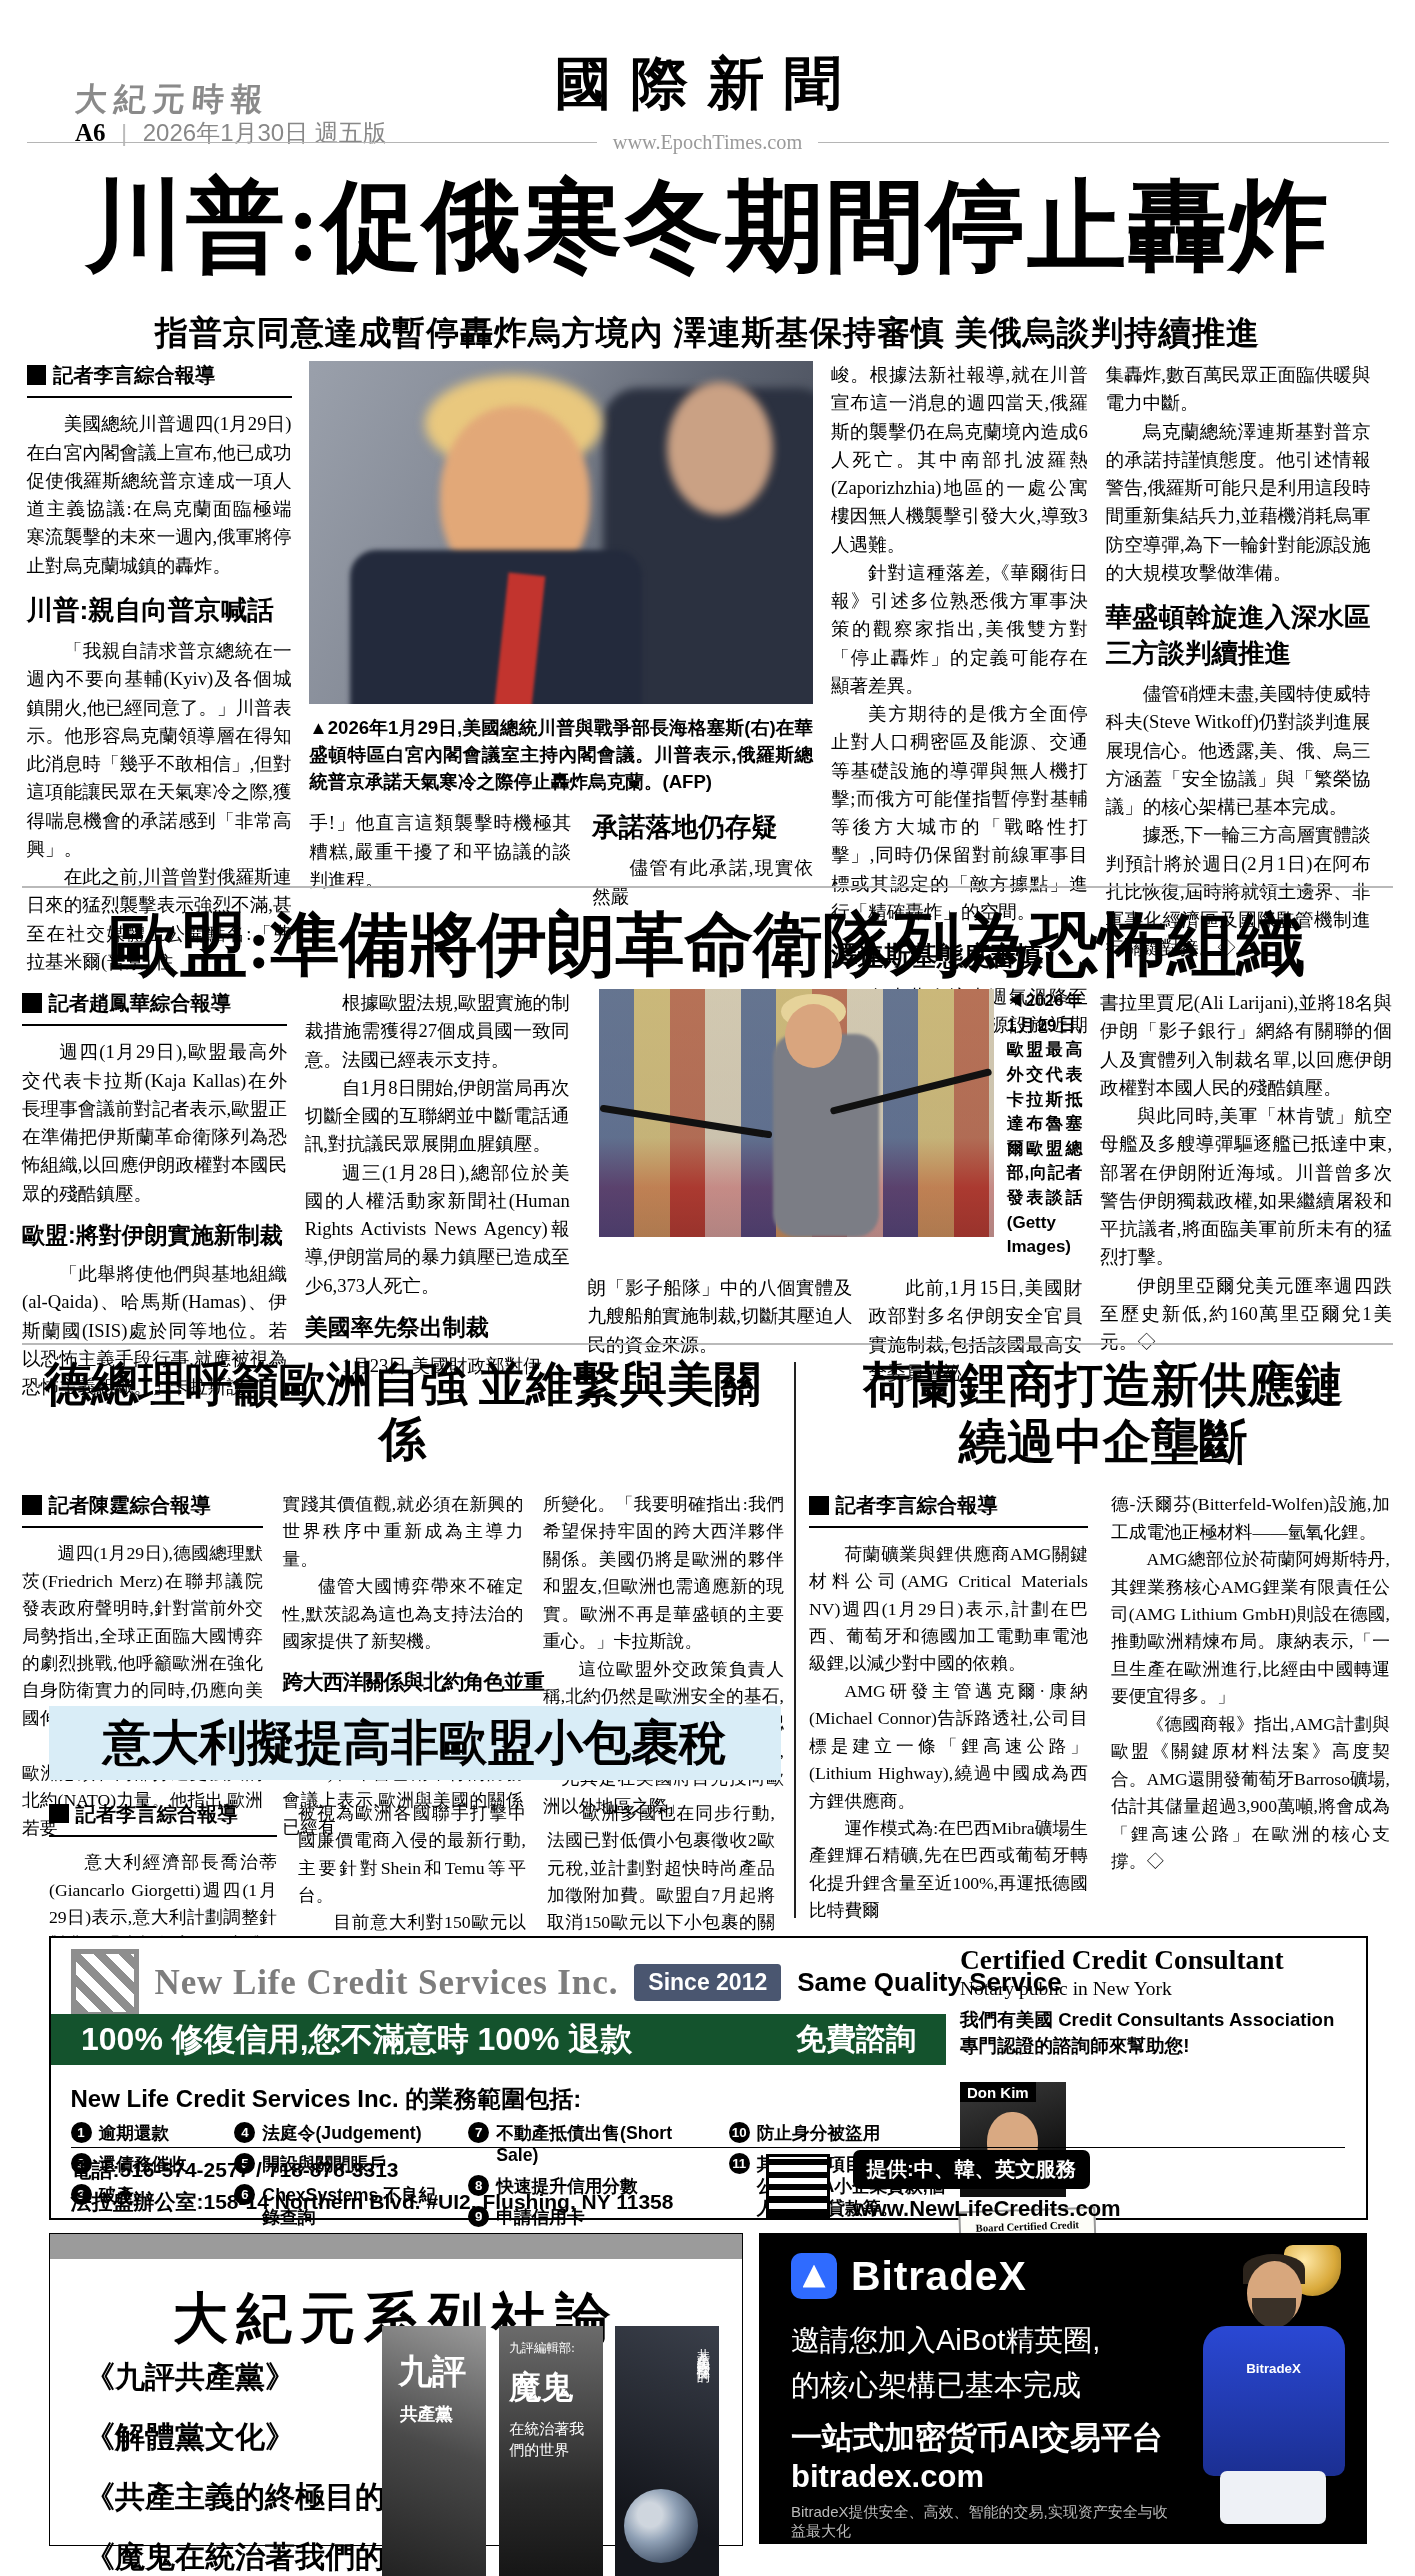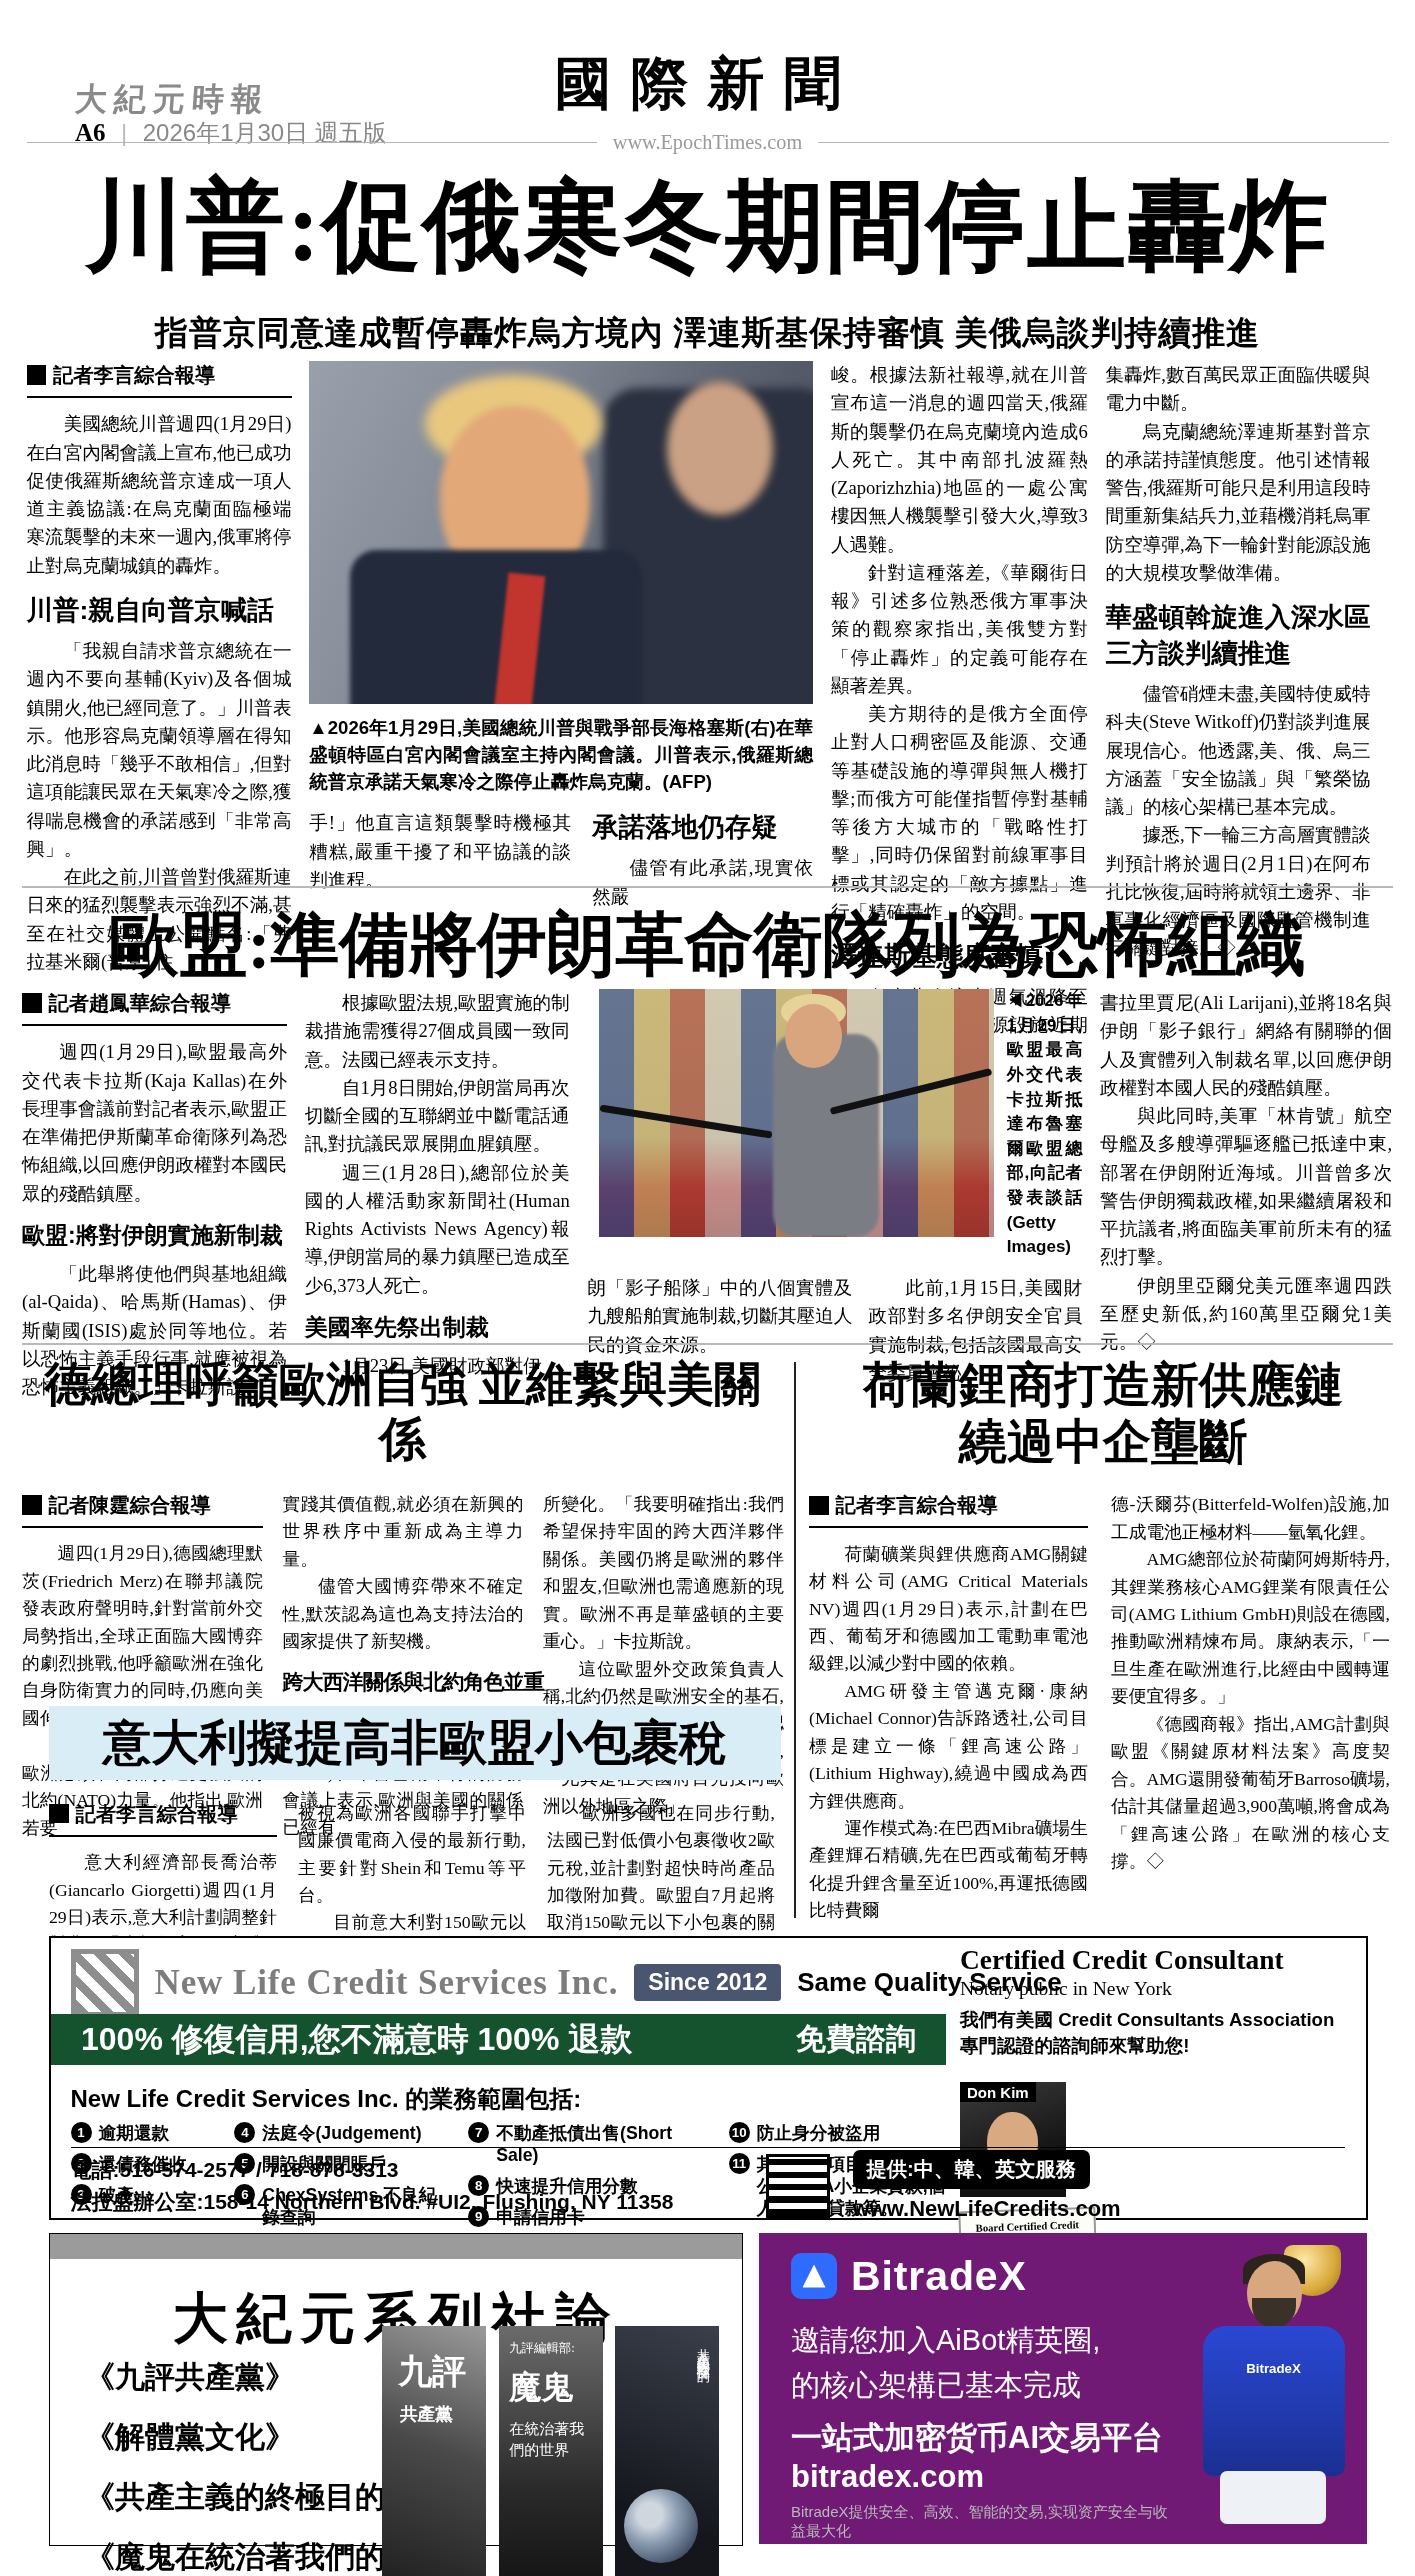--- a/index.html
+++ b/index.html
@@ -93,21 +93,21 @@
   .ade-bar{height:25px;background:#9b9b9b;}
   .ade-title{font-weight:900;font-size:55px;text-align:center;letter-spacing:8.8px;margin-top:23px;}
   .ade-book{font-weight:800;font-size:30px;line-height:2.0;}
   .bcover{width:104px;height:272px;color:#fff;position:relative;overflow:hidden;}
   .bc1{background:linear-gradient(200deg,#9a9a9a 0%,#4a4a4a 45%,#1c1c1c 100%);}
   .bc2{background:linear-gradient(180deg,#6b6b6b 0%,#2a2a2a 60%,#111 100%);}
   .bc3{background:linear-gradient(200deg,#3a3f4a 0%,#14161c 70%);}
   .bc-earth{position:absolute;left:8.8px;bottom:35px;width:74px;height:74px;border-radius:50%;
             background:radial-gradient(circle at 35% 35%,#cfd6de 0 18%,#8fa0b5 40%,#46556b 75%,#20283a 100%);}
   
-  .adb{background:#701a75;color:#fff;position:relative;overflow:hidden;}
+  .adb{background:#000000;color:#fff;position:relative;overflow:hidden;}
   .bx-icon{width:46px;height:46px;border-radius:10.6px;background:#2f6bff;position:relative;flex:none;}
   .bx-icon:after{content:"";position:absolute;left:11.5px;top:11.5px;width:23px;height:23px;background:#fff;
                  clip-path:polygon(0 100%,50% 0,100% 100%);}
   .bx-brand{font-weight:800;font-size:41px;letter-spacing:0.9px;font-family:"Liberation Sans",sans-serif;}
   .bx-line{font-size:29px;line-height:1.55;font-family:"Liberation Sans",sans-serif;}
   .bx-strong{font-weight:800;font-size:31px;margin-top:8.8px;font-family:"Liberation Sans",sans-serif;}
   .bx-small{font-size:15px;color:#b9b9b9;margin-top:8.8px;font-family:"Liberation Sans",sans-serif;}
   .trophy{position:absolute;background:radial-gradient(circle at 35% 30%,#ffe9a8,#d9a93a 60%,#8a6a1c);
           border-radius:10.6px 10.6px 35px 35px;}
   .player{position:absolute;right:3.5px;bottom:0;width:186px;height:292px;}

